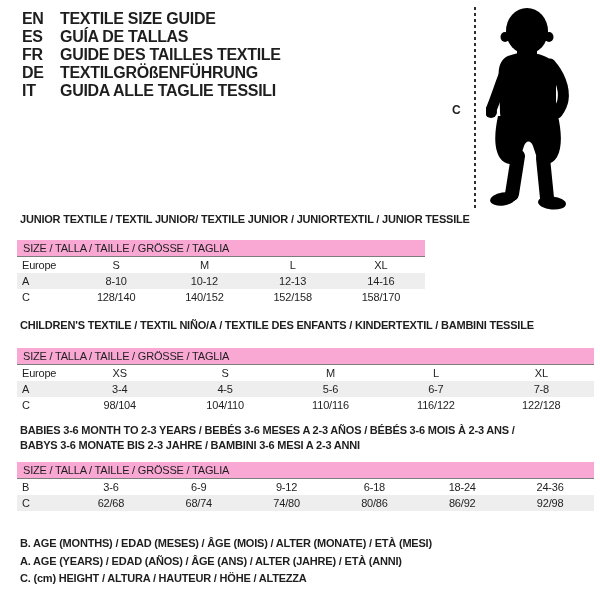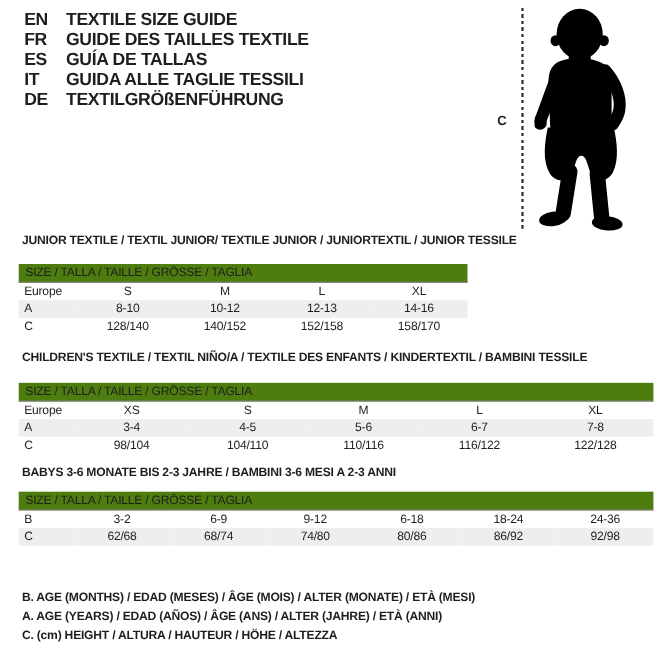--- a/index.html
+++ b/index.html
@@ -14,53 +14,53 @@
   
   .measure-line{position:absolute;left:474px;top:7px;width:2px;height:201px;
     background:repeating-linear-gradient(to bottom,#2e2e2e 0 3px,transparent 3px 6px);}
   .measure-label{position:absolute;left:452px;top:103px;font-size:12px;font-weight:bold;}
   .baby{position:absolute;left:486px;top:6px;}
   
   .section{position:absolute;left:0;width:600px;}
   .sec-heading{margin-left:20px;font-weight:bold;font-size:11px;letter-spacing:-0.2px;line-height:13px;white-space:nowrap;}
   .sec-heading.two-line{line-height:15px;}
   .tbl{margin-left:17px;}
-  .size-bar{height:16px;line-height:16px;background:#4d7c0f;padding-left:6px;
+  .size-bar{height:16px;line-height:16px;background:#f9a8d4;padding-left:6px;
     font-size:11px;letter-spacing:-0.2px;border-bottom:1px solid #7d7d7d;color:#1e1e1e;}
   table{border-collapse:collapse;table-layout:fixed;width:100%;font-size:11px;letter-spacing:-0.2px;}
   td{height:16px;text-align:center;padding:0;white-space:nowrap;}
   td.lbl{text-align:left;padding-left:5px;}
   tbody tr:nth-child(even){background:#eeeeee;}
   
   .notes{position:absolute;left:20px;top:535px;font-weight:bold;font-size:11px;letter-spacing:-0.2px;line-height:17.5px;}
   .note-line{white-space:nowrap;}
 </style>
 </head>
 <body>
 
 <div class="langs">
   <div class="lang-row">
     <span class="lang-code">EN</span>
     <span>TEXTILE SIZE GUIDE</span>
   </div>
   <div class="lang-row">
+    <span class="lang-code">ES</span>
+    <span>GUÍA DE TALLAS</span>
+  </div>
+  <div class="lang-row">
     <span class="lang-code">FR</span>
     <span>GUIDE DES TAILLES TEXTILE</span>
   </div>
   <div class="lang-row">
-    <span class="lang-code">ES</span>
-    <span>GUÍA DE TALLAS</span>
+    <span class="lang-code">DE</span>
+    <span>TEXTILGRÖßENFÜHRUNG</span>
   </div>
   <div class="lang-row">
     <span class="lang-code">IT</span>
     <span>GUIDA ALLE TAGLIE TESSILI</span>
-  </div>
-  <div class="lang-row">
-    <span class="lang-code">DE</span>
-    <span>TEXTILGRÖßENFÜHRUNG</span>
   </div>
 </div>
 
 <div class="measure-line"></div>
 <div class="measure-label">C</div>
 <svg class="baby" width="106" height="205" viewBox="0 0 106 205" aria-hidden="true">
   <g fill="#000000" stroke="none">
     <ellipse cx="41" cy="25" rx="21" ry="23"></ellipse>
     <ellipse cx="19" cy="31" rx="4.5" ry="5"></ellipse>
     <ellipse cx="63" cy="31" rx="4.5" ry="5"></ellipse>
@@ -154,38 +154,39 @@
         <td>116/122</td>
         <td>122/128</td>
       </tr>
       </tbody>
     </table>
   </div>
 </div>
 
 <div class="section" style="top:423px">
   <div class="sec-heading two-line">
+    <div>BABIES 3-6 MONTH TO 2-3 YEARS / BEBÉS 3-6 MESES A 2-3 AÑOS / BÉBÉS 3-6 MOIS À 2-3 ANS /</div>
     <div>BABYS 3-6 MONATE BIS 2-3 JAHRE / BAMBINI 3-6 MESI A 2-3 ANNI</div>
   </div>
   <div class="tbl" style="width:577px;margin-top:9px">
     <div class="size-bar">SIZE / TALLA / TAILLE / GRÖSSE / TAGLIA</div>
     <table>
       <colgroup>
           <col style="width:50px">
           <col>
           <col>
           <col>
           <col>
           <col>
           <col>
         </colgroup>
       <tbody>
       <tr>
         <td class="lbl">B</td>
-        <td>3-2</td>
+        <td>3-6</td>
         <td>6-9</td>
         <td>9-12</td>
         <td>6-18</td>
         <td>18-24</td>
         <td>24-36</td>
       </tr>
       <tr>
         <td class="lbl">C</td>
         <td>62/68</td>
         <td>68/74</td>

